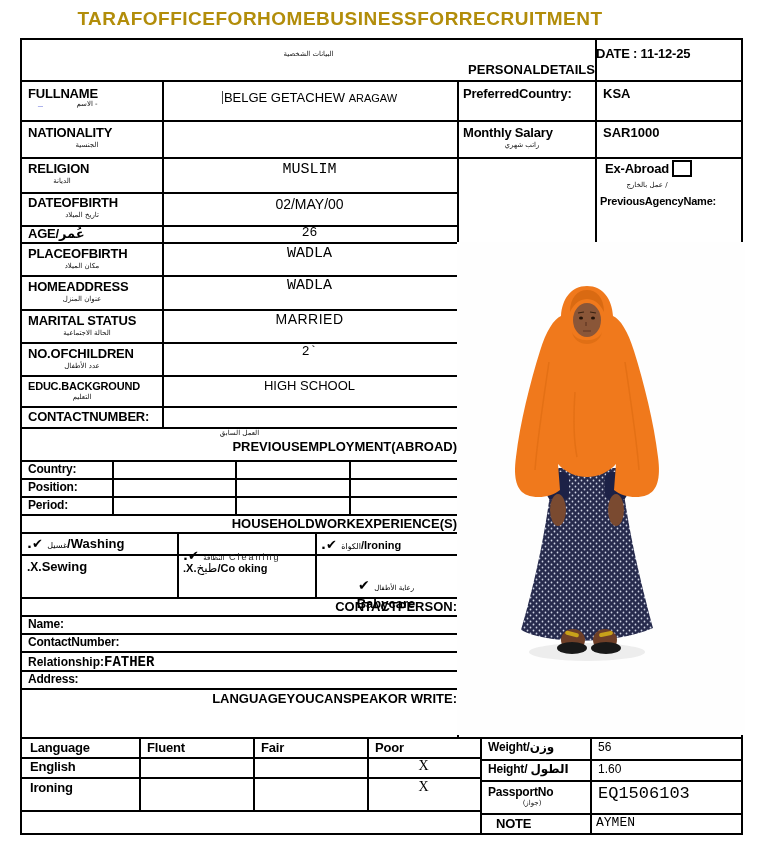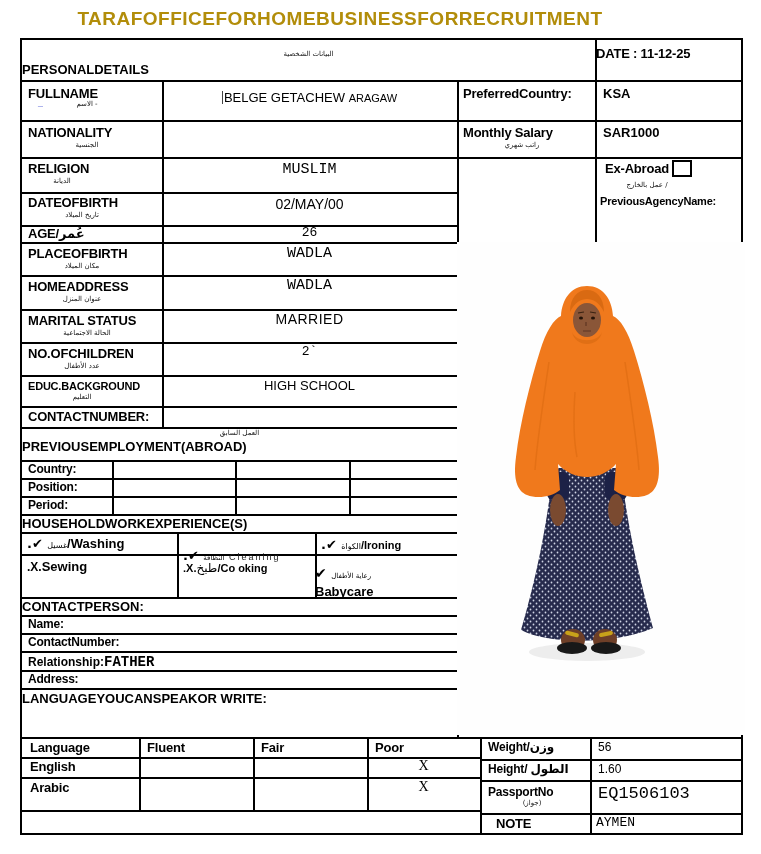--- a/index.html
+++ b/index.html
@@ -9,21 +9,21 @@
   .hl{position:absolute;height:2px;background:#000;}
   .vl{position:absolute;width:2px;background:#000;}
   .lbl{position:absolute;font-weight:bold;font-size:13px;letter-spacing:-.2px;white-space:nowrap;font-family:"Liberation Sans","DejaVu Sans",sans-serif;}
   .lbl11{font-size:11px;}
   .lbl12{font-size:12px;}
   .ar{position:absolute;font-size:7px;color:#111;text-align:center;font-family:"DejaVu Sans",sans-serif;white-space:nowrap;}
   .cval{position:absolute;left:140px;width:295px;text-align:center;font-size:13px;white-space:nowrap;}
   .serif{font-family:Liberation Mono, monospace;}
   .sans{font-family:"Liberation Sans",sans-serif;}
   .rval{position:absolute;font-weight:bold;font-size:13px;white-space:nowrap;}
-  .hdr{position:absolute;left:0;width:435px;text-align:left;font-weight:bold;font-size:13px;}
+  .hdr{position:absolute;left:0;width:435px;text-align:right;font-weight:bold;font-size:13px;}
   .cursor{display:inline-block;width:1px;height:13px;background:#444;vertical-align:-2px;margin-right:1px;}
   .chk{font-family:"DejaVu Sans",sans-serif;font-weight:bold;font-size:13px;}
   .cell{position:absolute;white-space:nowrap;}
   .cell .ar2{font-size:8px;font-family:"DejaVu Sans",sans-serif;}
   .cbx{position:absolute;left:650px;top:120px;width:20px;height:17px;border:2px solid #000;box-sizing:border-box;background:#fff;}
   .xmark{position:absolute;left:345px;width:113px;text-align:center;font-size:14px;font-family:"Liberation Serif",serif;}
   .blue{color:#2233cc;font-weight:bold;font-size:9px;}
 </style>
 </head>
 <body>
@@ -137,40 +137,40 @@
   <div class="lbl lbl12" style="left:6px;top:422px">Country:</div>
   <div class="lbl lbl12" style="left:6px;top:440px">Position:</div>
   <div class="lbl lbl12" style="left:6px;top:458px">Period:</div>
 
   <div class="hdr" style="top:476px">HOUSEHOLDWORKEXPERIENCE(S)</div>
   <div class="cell" style="left:5px;top:494px"><span class="chk">.✔</span> <span class="ar2">غسيل</span><b style="font-size:13px">/Washing</b></div>
   <div class="cell" style="left:161px;top:506px"><span class="chk">.✔</span> <span class="ar2" style="font-size:7px">النظافة</span> <span style="font-size:9px;letter-spacing:2px;color:#222">Cleaning</span></div>
   <div class="cell" style="left:299px;top:495px"><span class="chk">.✔</span> <span class="ar2">الكواة</span><b style="font-size:11px">/Ironing</b></div>
   <div class="cell" style="left:5px;top:517px"><b style="font-size:12px">.X.</b><b style="font-size:13px">Sewing</b></div>
   <div class="cell" style="left:161px;top:518px"><b style="font-size:11px">.X.</b><span class="ar2" style="font-size:12px">طبخ</span><b style="font-size:11px">/Co oking</b></div>
-  <div class="cell" style="left:293px;top:524px;width:142px;">
+  <div class="cell" style="left:293px;top:536px;width:142px;text-align:center">
     <div><span class="chk" style="font-size:14px">✔</span> <span class="ar2" style="font-size:7px">رعاية الأطفال</span></div>
     <div><b style="font-size:13px">Babycare</b></div>
   </div>
 
   <div class="hdr" style="top:559px">CONTACTPERSON:</div>
   <div class="lbl lbl12" style="left:6px;top:577px">Name:</div>
   <div class="lbl lbl12" style="left:6px;top:595px">ContactNumber:</div>
   <div class="cell" style="left:6px;top:612px"><b style="font-size:12px">Relationship:</b><span class="serif" style="font-size:14px;font-weight:bold">FATHER</span></div>
   <div class="lbl lbl12" style="left:6px;top:632px">Address:</div>
 
   <div class="hdr" style="top:651px">LANGUAGEYOUCANSPEAKOR WRITE:</div>
 
   <div class="lbl" style="left:8px;top:700px">Language</div>
   <div class="lbl" style="left:125px;top:700px">Fluent</div>
   <div class="lbl" style="left:239px;top:700px">Fair</div>
   <div class="lbl" style="left:353px;top:700px">Poor</div>
   <div class="lbl" style="left:8px;top:719px">English</div>
   <div class="xmark" style="top:718px">X</div>
-  <div class="lbl" style="left:8px;top:740px">Arabic</div>
+  <div class="lbl" style="left:8px;top:740px">Ironing</div>
   <div class="xmark" style="top:739px">X</div>
 
   <div class="lbl lbl12" style="left:466px;top:700px">Weight/وزن</div>
   <div class="cell" style="left:576px;top:700px;font-size:12px">56</div>
   <div class="lbl lbl12" style="left:466px;top:722px">Height/ الطول</div>
   <div class="cell" style="left:576px;top:722px;font-size:12px">1.60</div>
   <div class="lbl lbl12" style="left:466px;top:745px">PassportNo</div>
   <div class="ar" style="left:480px;top:759px;width:60px">(جواز)</div>
   <div class="cell serif" style="left:576px;top:744px;font-size:17px">EQ1506103</div>
   <div class="lbl" style="left:474px;top:776px">NOTE</div>

